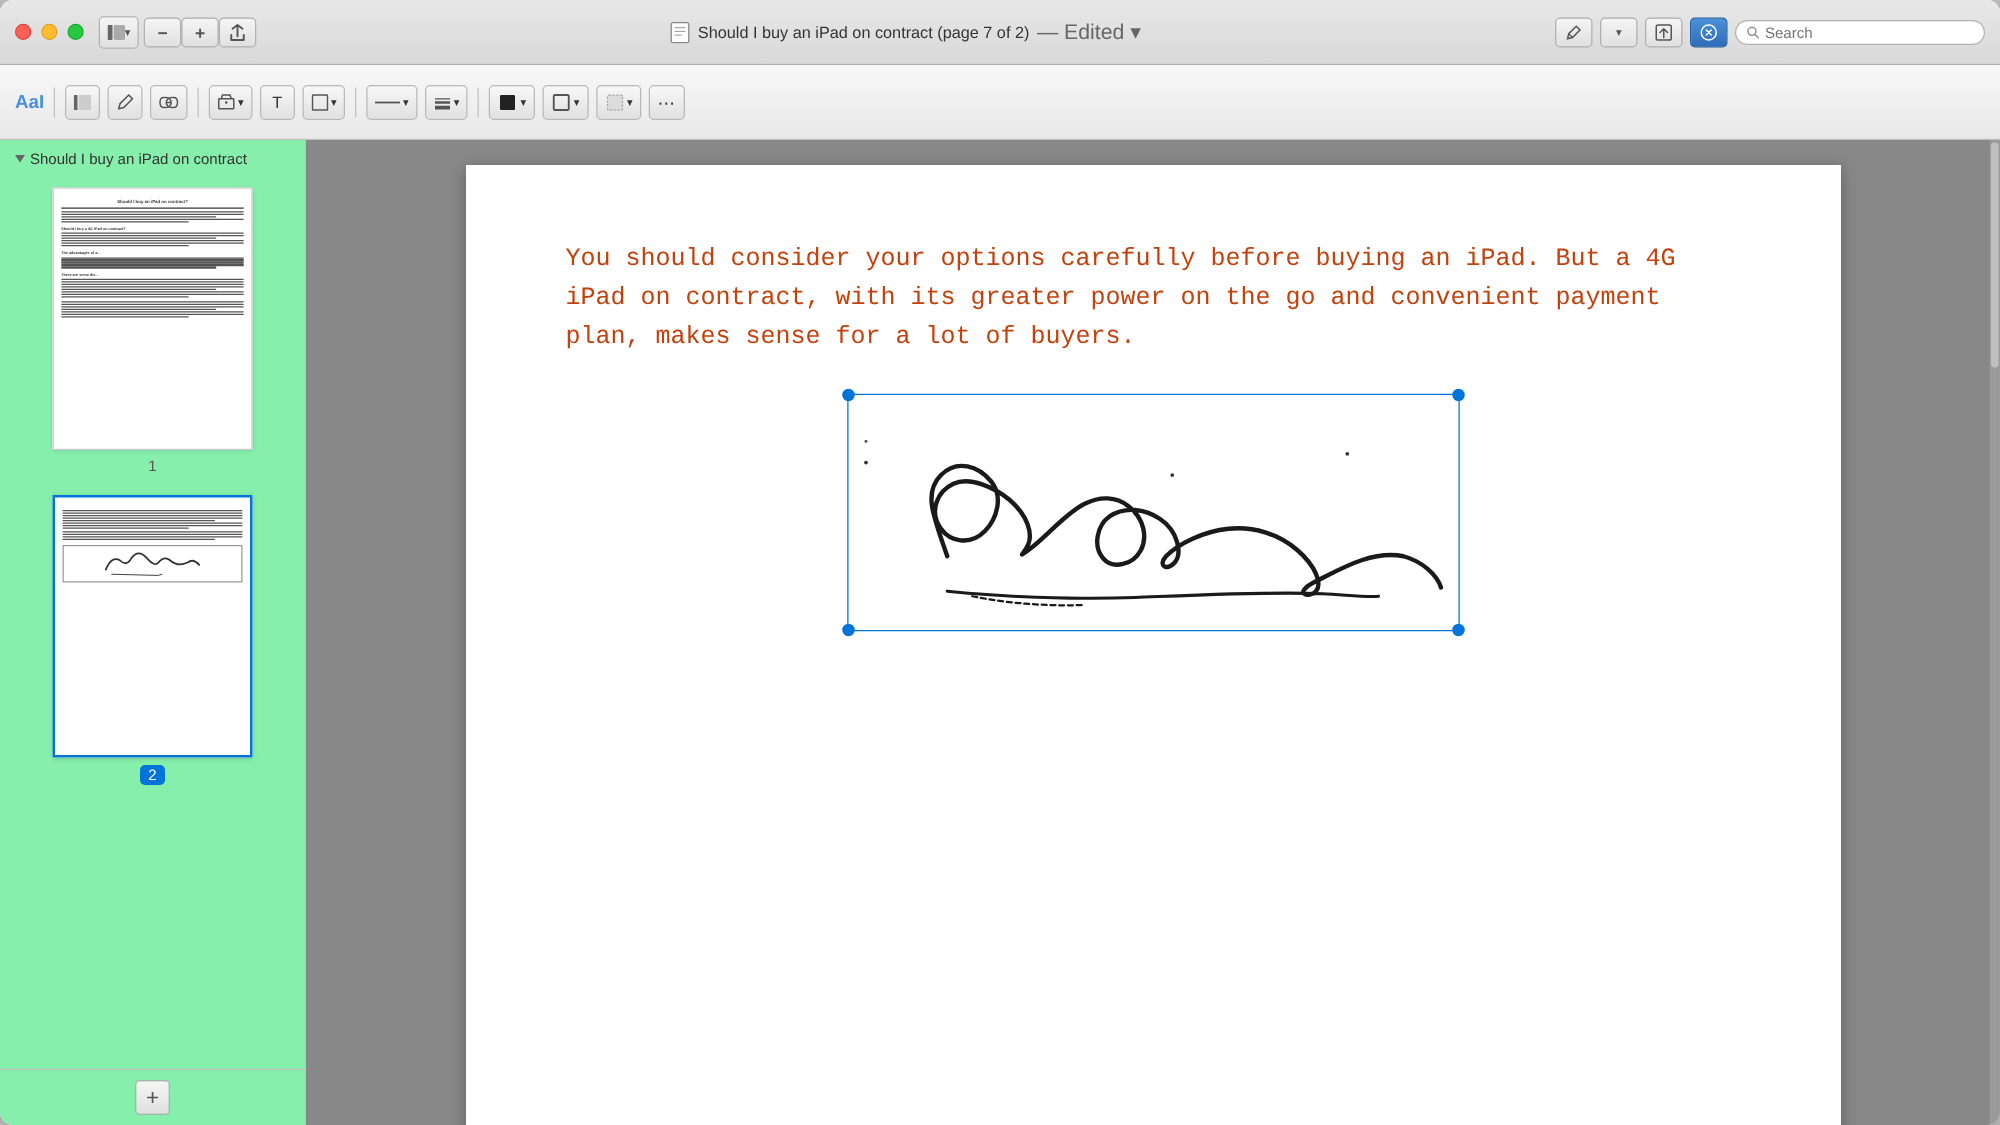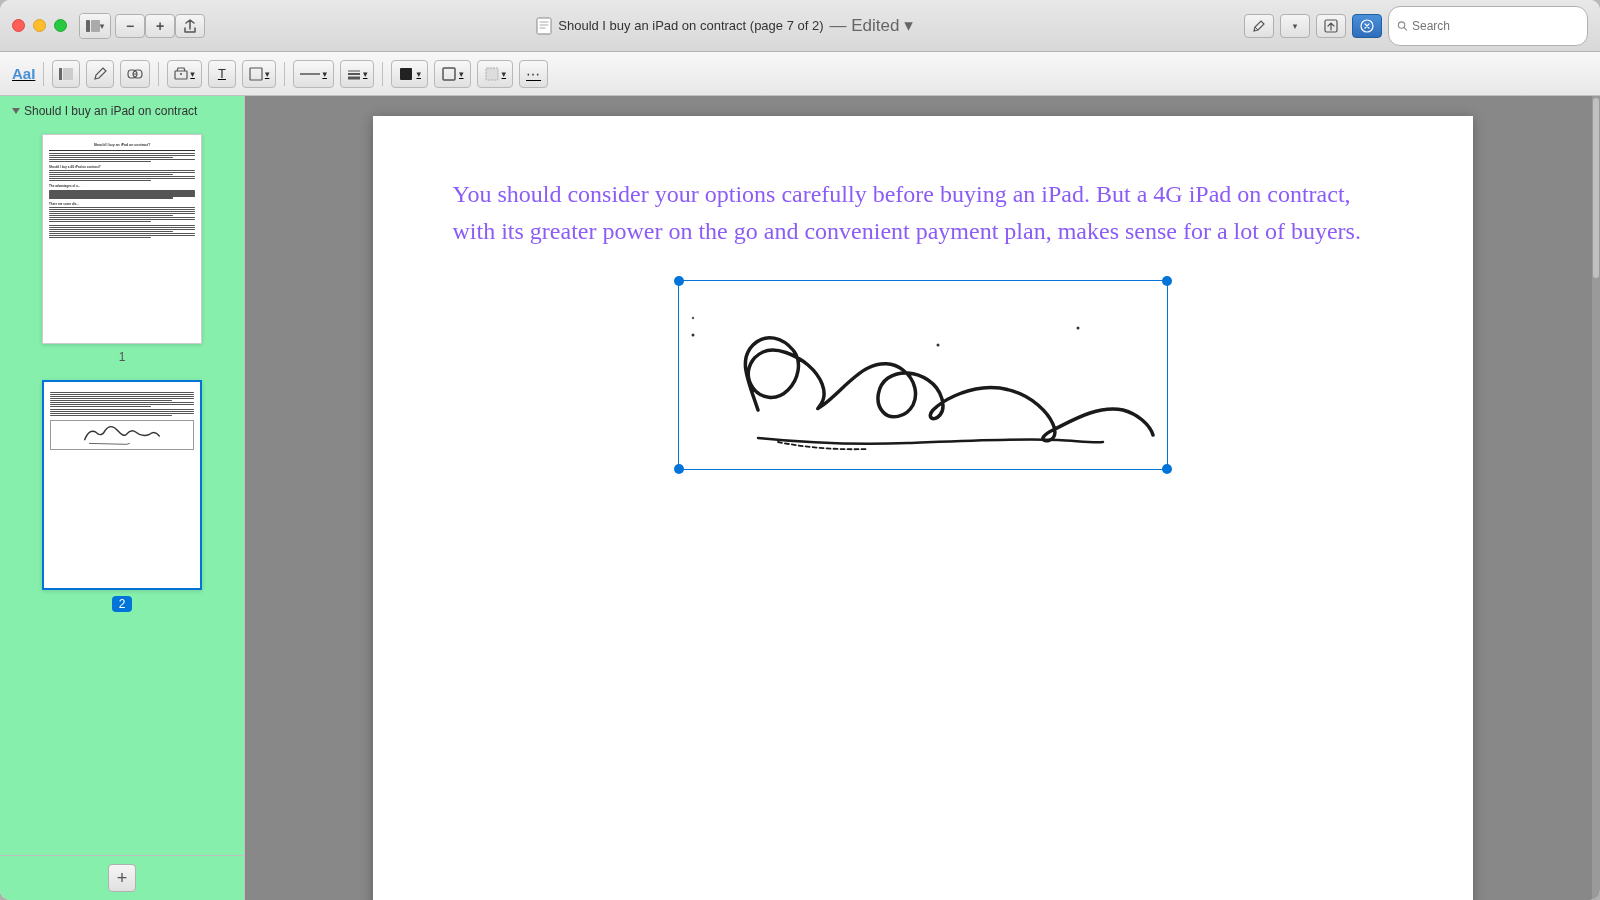--- a/index.html
+++ b/index.html
@@ -98,49 +98,48 @@
     .tb-btn-group .tb-btn {
       border: none;
       border-radius: 0;
       border-right: 1px solid #b0b0b0;
     }
     .tb-btn-group .tb-btn:last-child {
       border-right: none;
     }
     .search-box {
       width: 200px;
-      height: 40px;
+      height: 20px;
       background: #fff;
       border: 1px solid #b0b0b0;
       border-radius: 12px;
       display: flex;
       align-items: center;
       padding: 0 8px;
       gap: 4px;
     }
     .search-box input {
       border: none;
       outline: none;
       font-size: 12px;
       color: #666;
       background: transparent;
       width: 100%;
     }
 
     
     .toolbar {
-      height: 44px;
+      height: 60px;
       background: linear-gradient(to bottom, #f8f8f8, #e8e8e8);
       border-bottom: 1px solid #c0c0c0;
       display: flex;
       align-items: center;
       padding: 0 12px;
       gap: 6px;
       flex-shrink: 0;
-      text-decoration: underline;
     }
     .tool-btn {
       height: 28px;
       min-width: 28px;
       padding: 0 6px;
       background: linear-gradient(to bottom, #f8f8f8, #e0e0e0);
       border: 1px solid #b8b8b8;
       border-radius: 4px;
       display: flex;
       align-items: center;
@@ -278,24 +277,24 @@
     }
     .doc-page {
       width: 1100px;
       min-height: 840px;
       background: #fff;
       box-shadow: 0 2px 12px rgba(0,0,0,0.3);
       padding: 60px 80px;
       position: relative;
     }
     .doc-text {
-      font-size: 24px;
+      font-size: 20px;
       line-height: 1.55;
-      color: #8b5cf6;
-      font-family: Liberation Serif, serif;
+      color: #c2410c;
+      font-family: Liberation Mono, monospace;
       margin-bottom: 30px;
     }
 
     
     .signature-container {
       position: relative;
       width: 490px;
       height: 190px;
       margin: 30px auto;
     }

